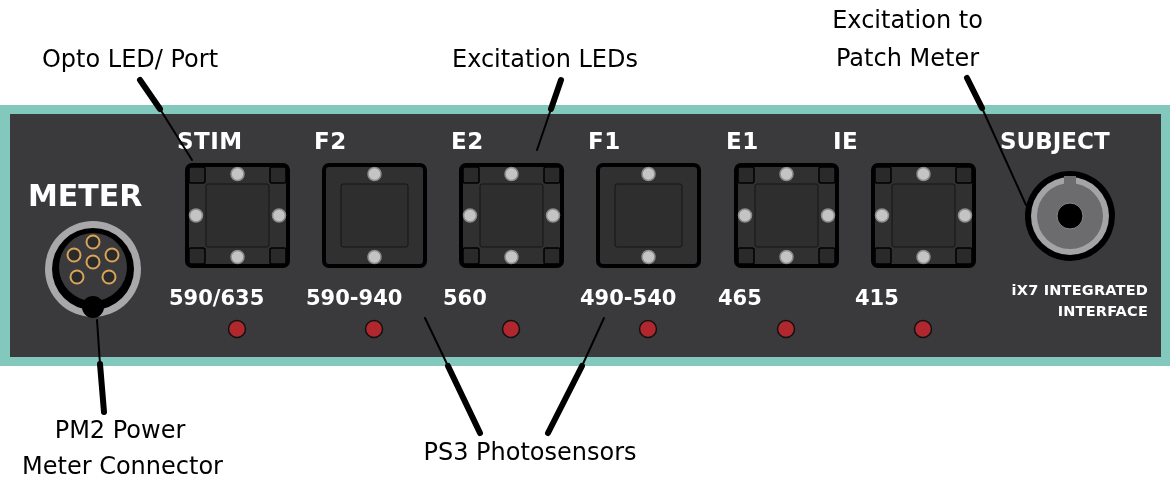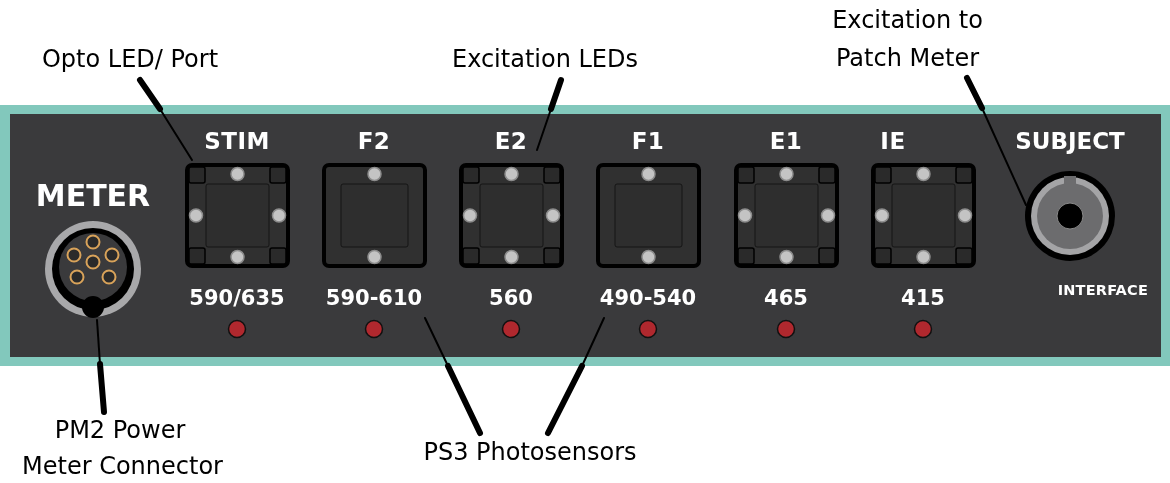--- a/index.html
+++ b/index.html
@@ -1,20 +1,20 @@
 <!DOCTYPE html>
 <html><head>
 <meta charset="utf-8">
 <style>
   html, body { margin:0; padding:0; background:#ffffff; }
   body { width:1170px; height:483px; position:relative; overflow:hidden;
          font-family:"DejaVu Sans", "Liberation Sans", sans-serif; }
   .frame { position:absolute; left:0; top:105px; width:1170px; height:261px; background:#82c8bc; }
   .panel { position:absolute; left:10px; top:114px; width:1151px; height:243px; background:#3a3a3c; }
-  .lbl { position:absolute; color:#ffffff; font-weight:bold; text-align:center; white-space:nowrap; }
+  .lbl { position:absolute; color:#ffffff; font-weight:bold; white-space:nowrap; }
   .port-name { font-size:23px; width:120px; top:128px; letter-spacing:0.5px; }
   .wave { font-size:21px; width:136px; top:286px; font-weight:bold; }
   .meter-name { font-size:30px; left:28px; top:178px; width:130px; }
   .subject-name { font-size:23px; left:1000px; top:128px; width:140px; }
   .brand { position:absolute; left:972px; top:280px; width:176px; color:#fff; font-weight:bold;
            font-size:14.5px; line-height:21px; text-align:right; letter-spacing:0.2px; }
   .brand div { white-space:nowrap; }
   .callout { position:absolute; color:#000; font-size:24px; white-space:nowrap; text-align:center; line-height:30px; }
   svg.overlay { position:absolute; left:0; top:0; width:1170px; height:483px; pointer-events:none; }
   .port { position:absolute; top:163px; width:105px; height:105px; }
@@ -123,21 +123,21 @@
   <rect x="21" y="21" width="63" height="63" rx="2" fill="#2e2e2e" stroke="#151515" stroke-width="1"></rect>
   <g fill="#c4c4c4" stroke="#8c8c8c" stroke-width="1.5">
     <circle cx="52.5" cy="11" r="6.5"></circle>
       <circle cx="52.5" cy="94" r="6.5"></circle>
     <circle cx="11" cy="52.5" r="6.5"></circle>
       <circle cx="94" cy="52.5" r="6.5"></circle>
   </g>
 </svg>
 
 <div class="lbl wave" style="left:169px">590/635</div>
-<div class="lbl wave" style="left:306px">590-610</div>
+<div class="lbl wave" style="left:306px">590-940</div>
 <div class="lbl wave" style="left:443px">560</div>
 <div class="lbl wave" style="left:580px">490-540</div>
 <div class="lbl wave" style="left:718px">465</div>
 <div class="lbl wave" style="left:855px">415</div>
 
 <svg class="overlay">
   <g fill="#b0282e" stroke="#111" stroke-width="1.5">
     <circle cx="237" cy="329" r="8.5"></circle>
     <circle cx="374" cy="329" r="8.5"></circle>
     <circle cx="511" cy="329" r="8.5"></circle>
@@ -150,20 +150,21 @@
 <div class="lbl subject-name">SUBJECT</div>
 <svg style="position:absolute;left:1024px;top:170px;" width="92" height="92">
   <circle cx="46" cy="46" r="45" fill="#000"></circle>
   <circle cx="46" cy="46" r="39" fill="#a4a4a6"></circle>
   <circle cx="46" cy="46" r="33" fill="#6c6c6e"></circle>
   <rect x="40" y="6" width="12" height="8" fill="#6c6c6e"></rect>
   <circle cx="46" cy="46" r="13" fill="#000" stroke="#8a8a8a" stroke-width="1"></circle>
 </svg>
 
 <div class="brand">
+  <div>iX7 INTEGRATED</div>
   <div>INTERFACE</div>
 </div>
 
 <svg class="overlay">
   <g stroke="#000" stroke-linecap="round">
 
     <line x1="140" y1="80" x2="160" y2="109" stroke-width="6"></line>
     <line x1="160" y1="109" x2="192" y2="160" stroke-width="2"></line>
 
     <line x1="561" y1="80" x2="551" y2="109" stroke-width="6"></line>

